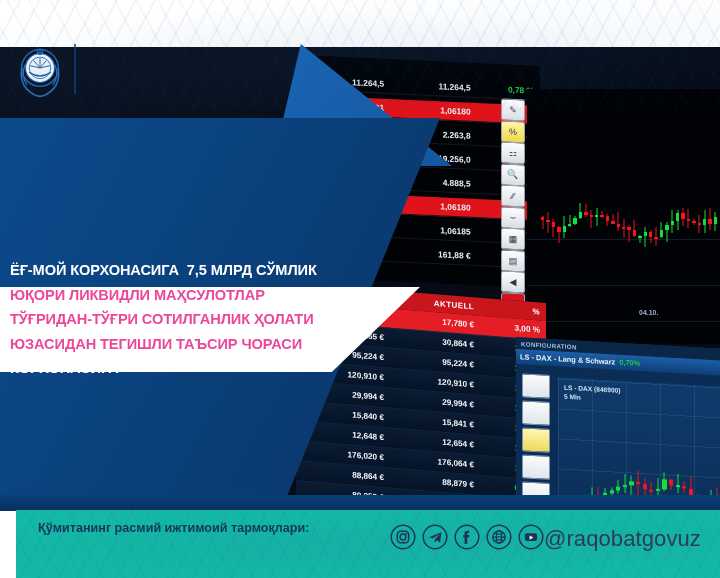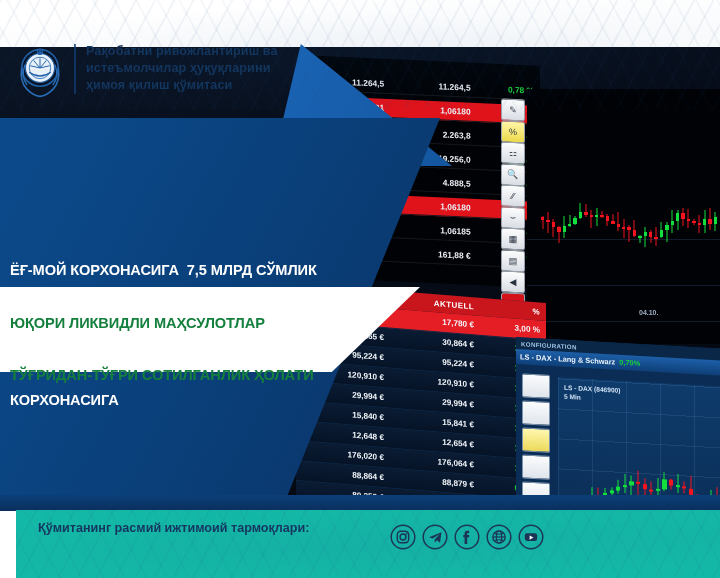--- a/index.html
+++ b/index.html
@@ -169,21 +169,21 @@
   }
 
   
   .headline {
     position:absolute; left:10px; top:258px; width:420px;
     font-size:14.6px; font-weight:700; line-height:24.6px;
     letter-spacing:-.1px; white-space:pre;
   }
   .hl-line { height:24.6px; display:block; }
   .hl-w { color:#ffffff; }
-  .hl-b { color:#15803d;margin-top:28px; }
+  .hl-b { color:#ec4899; }
 
   
   .navy-strip {
     position:absolute; left:0; top:495px; width:720px; height:16px;
     background:linear-gradient(180deg,#0b3f79,#0a2f5d);
   }
 
   
   .footer { position:absolute; left:16px; top:510px; width:720px; height:68px; background:#14b8a6; }
   .f-text {
@@ -582,29 +582,26 @@
         <line x1="68" y1="48" x2="50" y2="52"></line>
       </g>
       <path d="M30 60 q20 14 40 0" fill="none" stroke="#1f5fa8" stroke-width="2.4"></path>
       <circle cx="50" cy="22" r="5" fill="none" stroke="#1f5fa8" stroke-width="2"></circle>
       <path d="M50 18 l1.6 3.4 3.6.4-2.7 2.4.8 3.6-3.3-1.9-3.3 1.9.8-3.6-2.7-2.4 3.6-.4z" fill="#1f5fa8"></path>
       <path d="M16 52 q-4 26 10 40 q12 12 24 13 q12-1 24-13 q14-14 10-40" fill="none" stroke="#2a6cb5" stroke-width="3"></path>
       <path d="M22 46 q-8 22 4 38" fill="none" stroke="#2a6cb5" stroke-width="2.4"></path>
       <path d="M78 46 q8 22 -4 38" fill="none" stroke="#2a6cb5" stroke-width="2.4"></path>
     </svg>
     <div class="hdr-div"></div>
-    <div class="hdr-text">Рақобатни ривожлантириш
-ва истеъмолчилар ҳуқуқларини
-ҳимоя қилиш қўмитаси</div>
   </div>
 
   <div class="blue-panel"></div>
   <div class="white-panel"></div>
 
-  <div class="headline" id="headline"><span class="hl-line hl-w">ЁҒ-МОЙ КОРХОНАСИГА  7,5 МЛРД СЎМЛИК</span><span class="hl-line hl-b">ЮҚОРИ ЛИКВИДЛИ МАҲСУЛОТЛАР</span><span class="hl-line hl-b">ТЎҒРИДАН-ТЎҒРИ СОТИЛГАНЛИК ҲОЛАТИ</span><span class="hl-line hl-w">КОРХОНАСИГА</span></div>
+  <div class="headline" id="headline"><span class="hl-line hl-w">ЁҒ-МОЙ КОРХОНАСИГА  7,5 МЛРД СЎМЛИК</span><span class="hl-line hl-b">ЮҚОРИ ЛИКВИДЛИ МАҲСУЛОТЛАР</span><span class="hl-line hl-b">ТЎҒРИДАН-ТЎҒРИ СОТИЛГАНЛИК ҲОЛАТИ</span><span class="hl-line hl-b">ЮЗАСИДАН ТЕГИШЛИ ТАЪСИР ЧОРАСИ</span><span class="hl-line hl-w">КОРХОНАСИГА</span></div>
 
   <div class="navy-strip"></div>
   <div class="footer">
     <div class="wm wm-bot" style="top:0; height:68px;"></div>
     <div class="f-text" style="top:9px">Қўмитанинг расмий ижтимоий
 тармоқлари:</div>
 
     <div class="socials" style="top:14px">
       <svg class="sic" viewBox="0 0 32 32">
         <circle cx="16" cy="16" r="14.5" fill="none" stroke="#1c3557" stroke-width="1.8"></circle>
@@ -627,15 +624,16 @@
         <line x1="8.4" y1="16" x2="23.6" y2="16" stroke="#1c3557" stroke-width="1.5"></line>
         <path d="M10 11.4 q6 2.4 12 0" fill="none" stroke="#1c3557" stroke-width="1.3"></path>
         <path d="M10 20.6 q6-2.4 12 0" fill="none" stroke="#1c3557" stroke-width="1.3"></path>
       </svg>
       <svg class="sic" viewBox="0 0 32 32">
         <circle cx="16" cy="16" r="14.5" fill="none" stroke="#1c3557" stroke-width="1.8"></circle>
         <rect x="8.4" y="11.4" width="15.2" height="9.4" rx="2.6" fill="#1c3557"></rect>
         <path d="M14.3 14.1 l4.6 2.6 -4.6 2.6z" fill="#fff"></path>
       </svg>
     </div>
+    <div class="handle" style="top:16px">@raqobatgovuz</div>
   </div>
 
 </div>
 
 </body></html>

